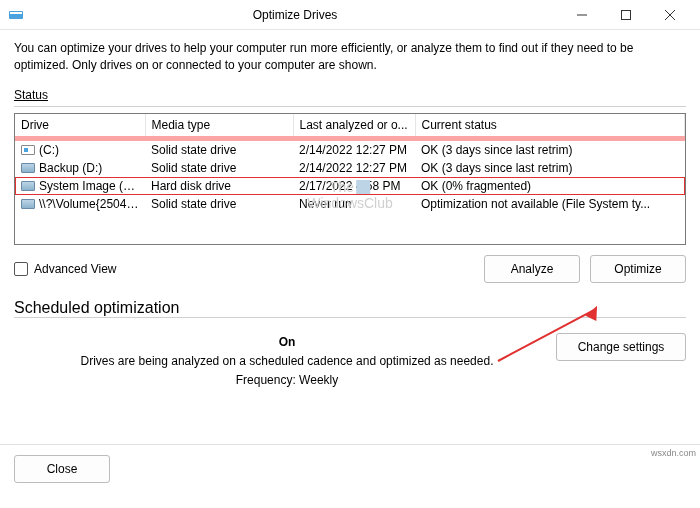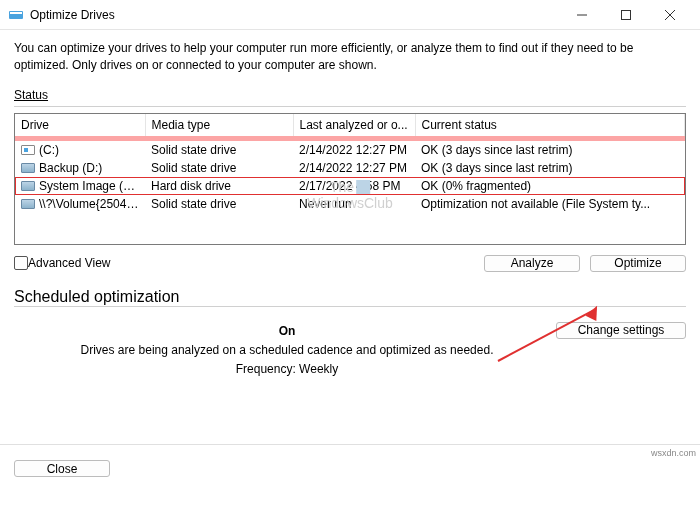--- a/index.html
+++ b/index.html
@@ -1,19 +1,19 @@
 <!DOCTYPE html>
 <html><head>
   <meta charset="utf-8">
   <style>
     * { box-sizing: border-box; margin: 0; padding: 0; font-family: "Segoe UI", Tahoma, sans-serif; }
     body { width: 700px; height: 508px; background: #fff; position: relative; font-size: 12px; color: #000; }
     .titlebar { height: 30px; display: flex; align-items: center; padding: 0 8px; border-bottom: 1px solid #e5e5e5; }
     .titlebar .icon { width: 16px; height: 16px; margin-right: 6px; }
-    .titlebar .title { font-size: 12px; flex: 1; }
+    .titlebar .title { font-size: 12px; flex: 1; text-align: center; }
     .win-controls { display: flex; align-items: center; gap: 0; }
     .win-btn { width: 44px; height: 30px; display: flex; align-items: center; justify-content: center; color: #333; }
     .content { padding: 10px 14px 0 14px; }
     .desc { font-size: 12px; line-height: 1.4; margin-bottom: 14px; }
     .status-label { font-size: 12px; margin-bottom: 4px; text-decoration: underline; }
     .underline { height: 1px; background: #d0d0d0; margin-bottom: 6px; }
     .table-wrap { border: 1px solid #7a7a7a; height: 132px; overflow: hidden; position: relative; }
     .table { width: 100%; border-collapse: collapse; table-layout: fixed; }
     .table th { text-align: left; font-weight: 400; font-size: 12px; padding: 4px 6px; border-right: 1px solid #e5e5e5; border-bottom: 5px solid #fca5a5; white-space: nowrap; overflow: hidden; text-overflow: ellipsis; }
     .table td { font-size: 12px; padding: 2px 6px; white-space: nowrap; overflow: hidden; text-overflow: ellipsis; }
@@ -21,23 +21,23 @@
     .table col.c2 { width: 148px; }
     .table col.c3 { width: 122px; }
     .table col.c4 { width: auto; }
     .drive-icon { display: inline-block; width: 14px; height: 10px; background: linear-gradient(#bcd4e6, #8db3cc); border: 1px solid #6a8aa5; border-radius: 1px; margin-right: 4px; vertical-align: -1px; }
     .drive-icon.c { background: #fff; border: 1px solid #888; position: relative; }
     .drive-icon.c::after { content: ""; position: absolute; left: 2px; top: 2px; width: 4px; height: 4px; background: #4aa3df; }
     .row-highlight { outline: 1.5px solid #e03030; outline-offset: -1px; }
     .watermark { position: absolute; left: 50%; top: 50%; transform: translate(-50%, 0); color: #d0d0d0; font-size: 14px; text-align: center; pointer-events: none; line-height: 1.2; }
     .watermark .sq { display: inline-block; width: 14px; height: 14px; background: #bcd4e6; margin-left: 2px; vertical-align: -2px; }
     .below-table { display: flex; align-items: center; margin-top: 10px; }
-    .checkbox-row { display: flex; align-items: center; gap: 0; flex: 1; font-size: 12px; }
+    .checkbox-row { display: flex; align-items: center; gap: 6px; flex: 1; font-size: 12px; }
     .checkbox { width: 14px; height: 14px; border: 1px solid #555; border-radius: 2px; background: #fff; }
-    .btn { min-width: 96px; height: 17px; border: 1px solid #bcbcbc; background: #fdfdfd; border-radius: 3px; font-size: 12px; padding: 0 16px; display: flex; align-items: center; justify-content: center; }
+    .btn { min-width: 96px; height: 28px; border: 1px solid #bcbcbc; background: #fdfdfd; border-radius: 3px; font-size: 12px; padding: 0 16px; display: flex; align-items: center; justify-content: center; }
     .btn-row-right { display: flex; gap: 10px; justify-content: flex-end; }
     .sched-label { margin-top: 16px; font-size: 16px; }
     .sched-block { display: flex; margin-top: 15px; gap: 20px; text-align: center; }
     .sched-text { flex: 1; padding-left: 24px; font-size: 12px; line-height: 1.6; }
     .sched-text .on { font-weight: 600; }
     .footer { position: absolute; bottom: 16px; left: 0; right: 0; height: 48px; border-top: 1px solid #e0e0e0; display: flex; align-items: center; justify-content: flex-start; padding: 0 14px; }
     .attrib { position: absolute; right: 4px; bottom: 50px; font-size: 9px; color: #888; }
     .arrow-line { position: absolute; width: 108px; height: 2px; background: #e03030; transform-origin: left center; transform: rotate(-28deg); left: 498px; top: 360px; }
     .arrow-head { position: absolute; left: 588px; top: 305px; width: 0; height: 0; border-left: 6px solid transparent; border-right: 6px solid transparent; border-bottom: 14px solid #e03030; transform: rotate(26deg); }
   </style>

